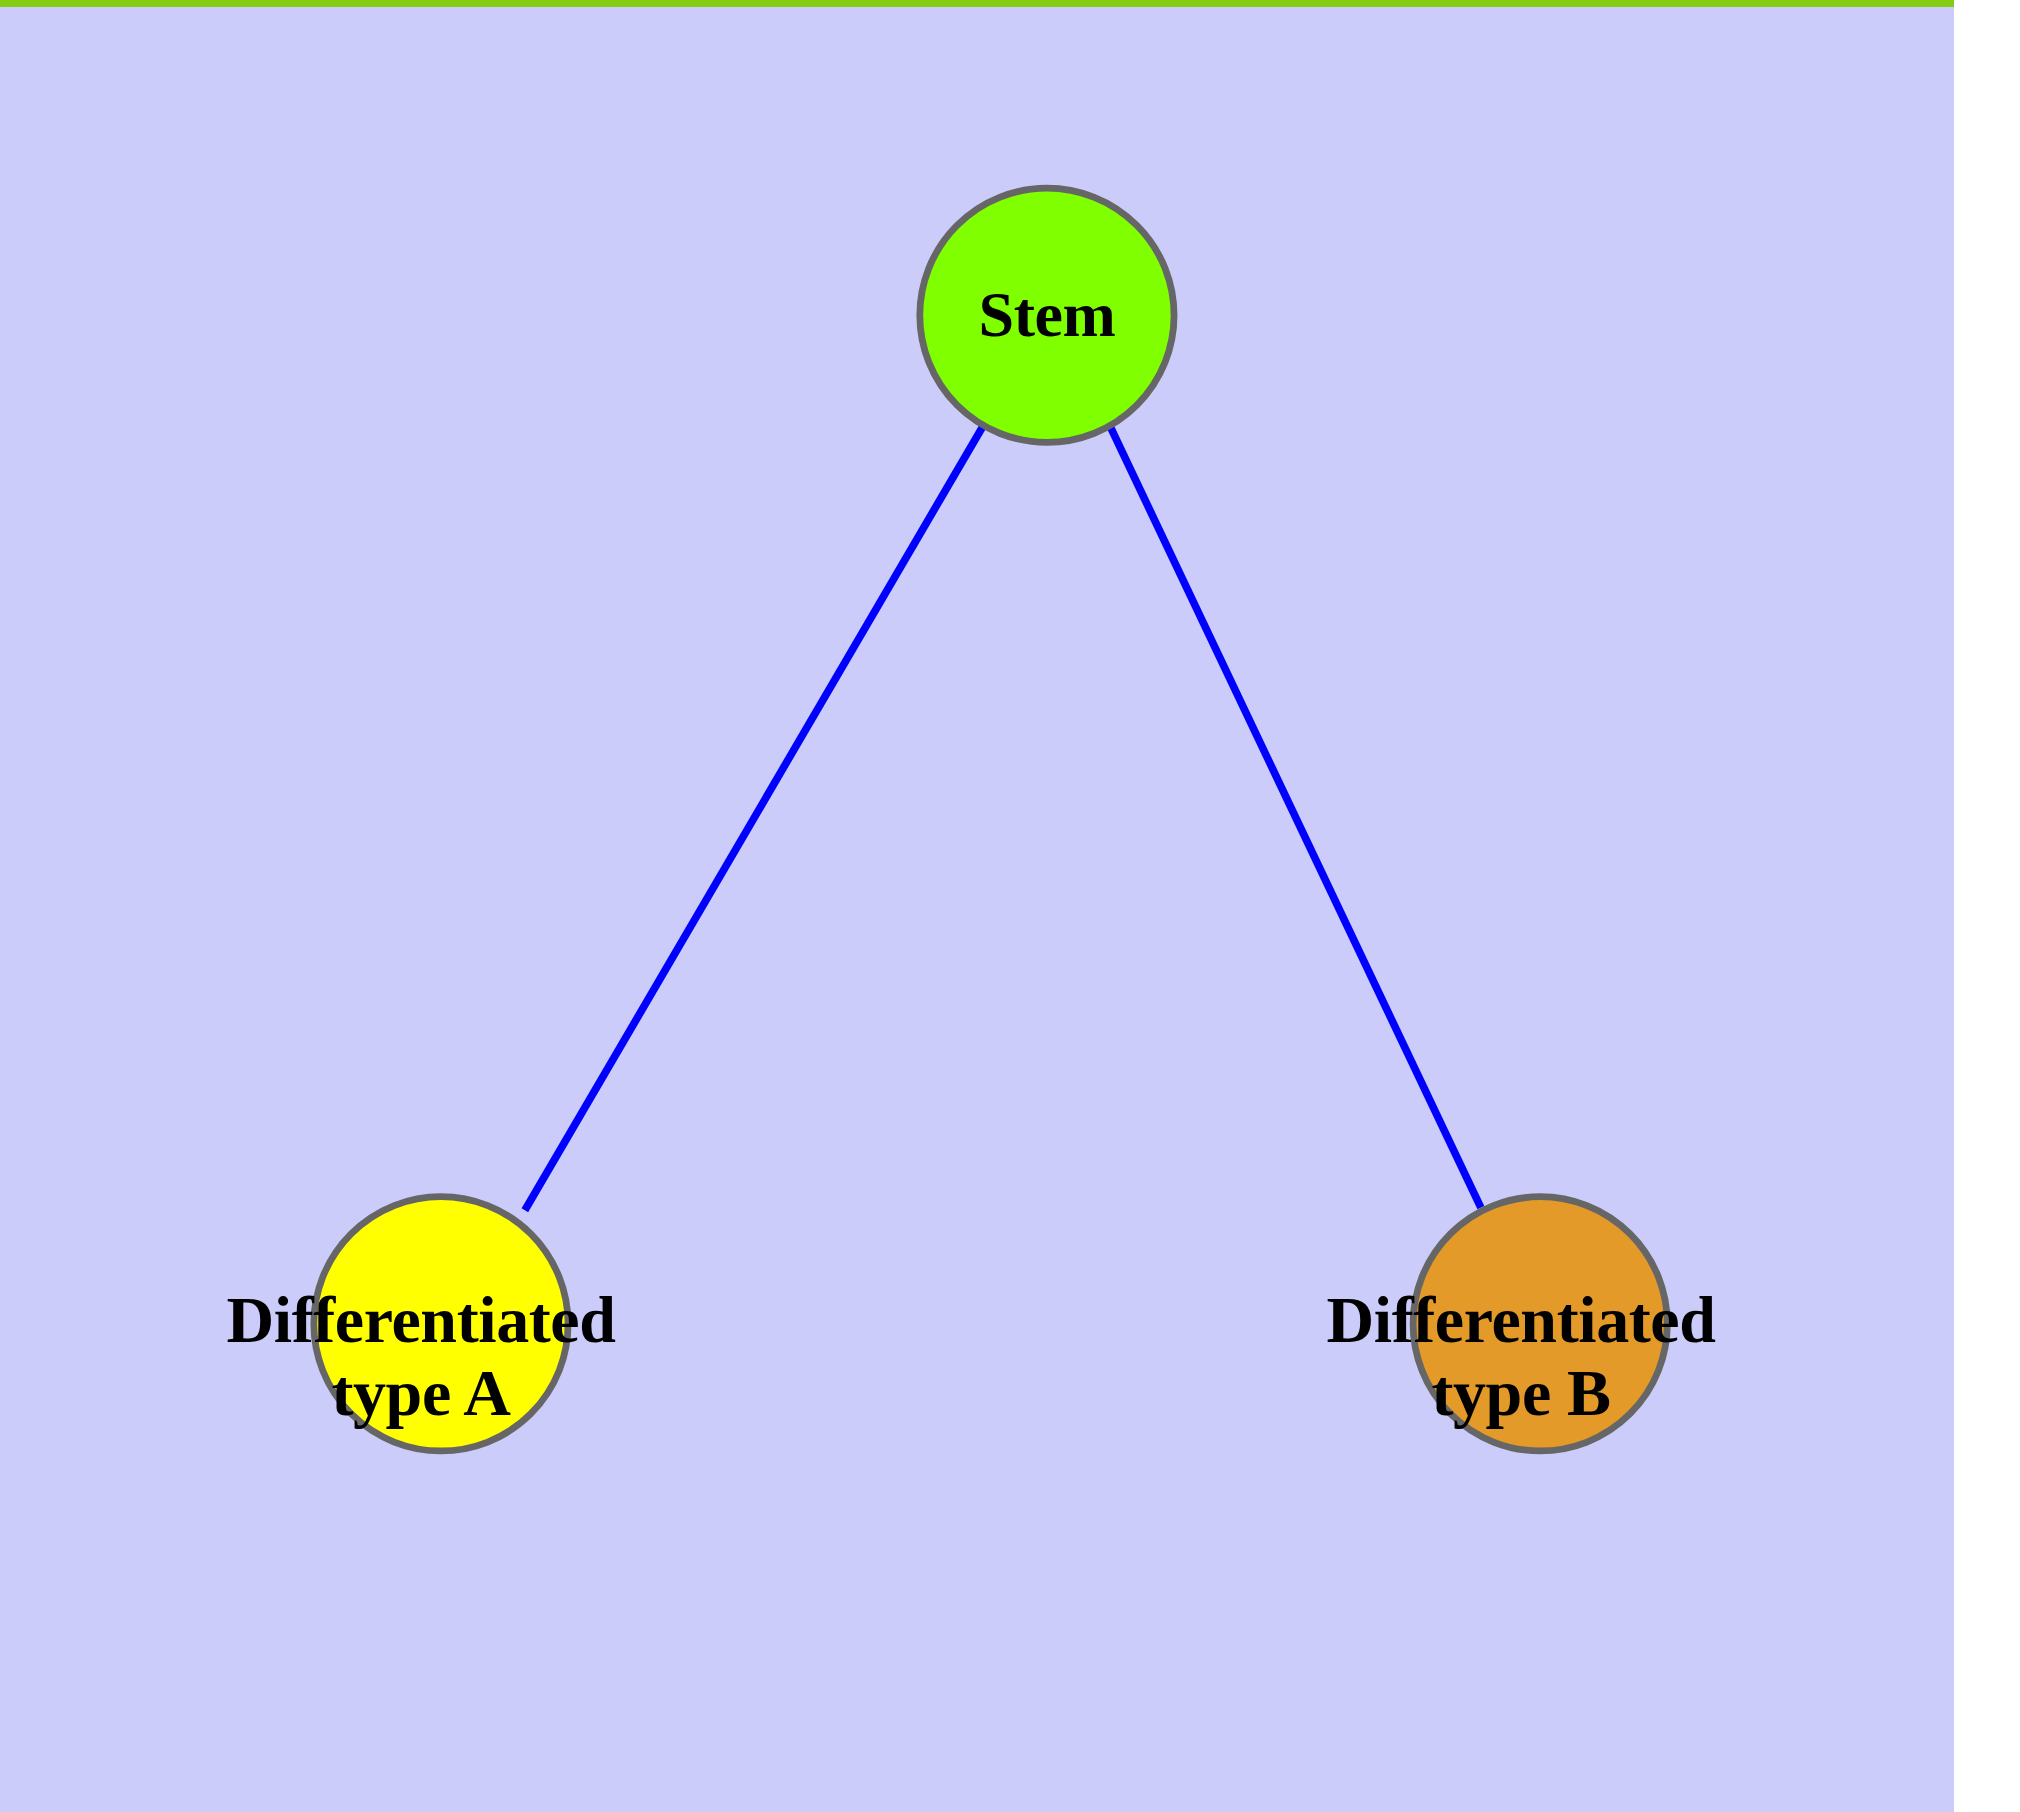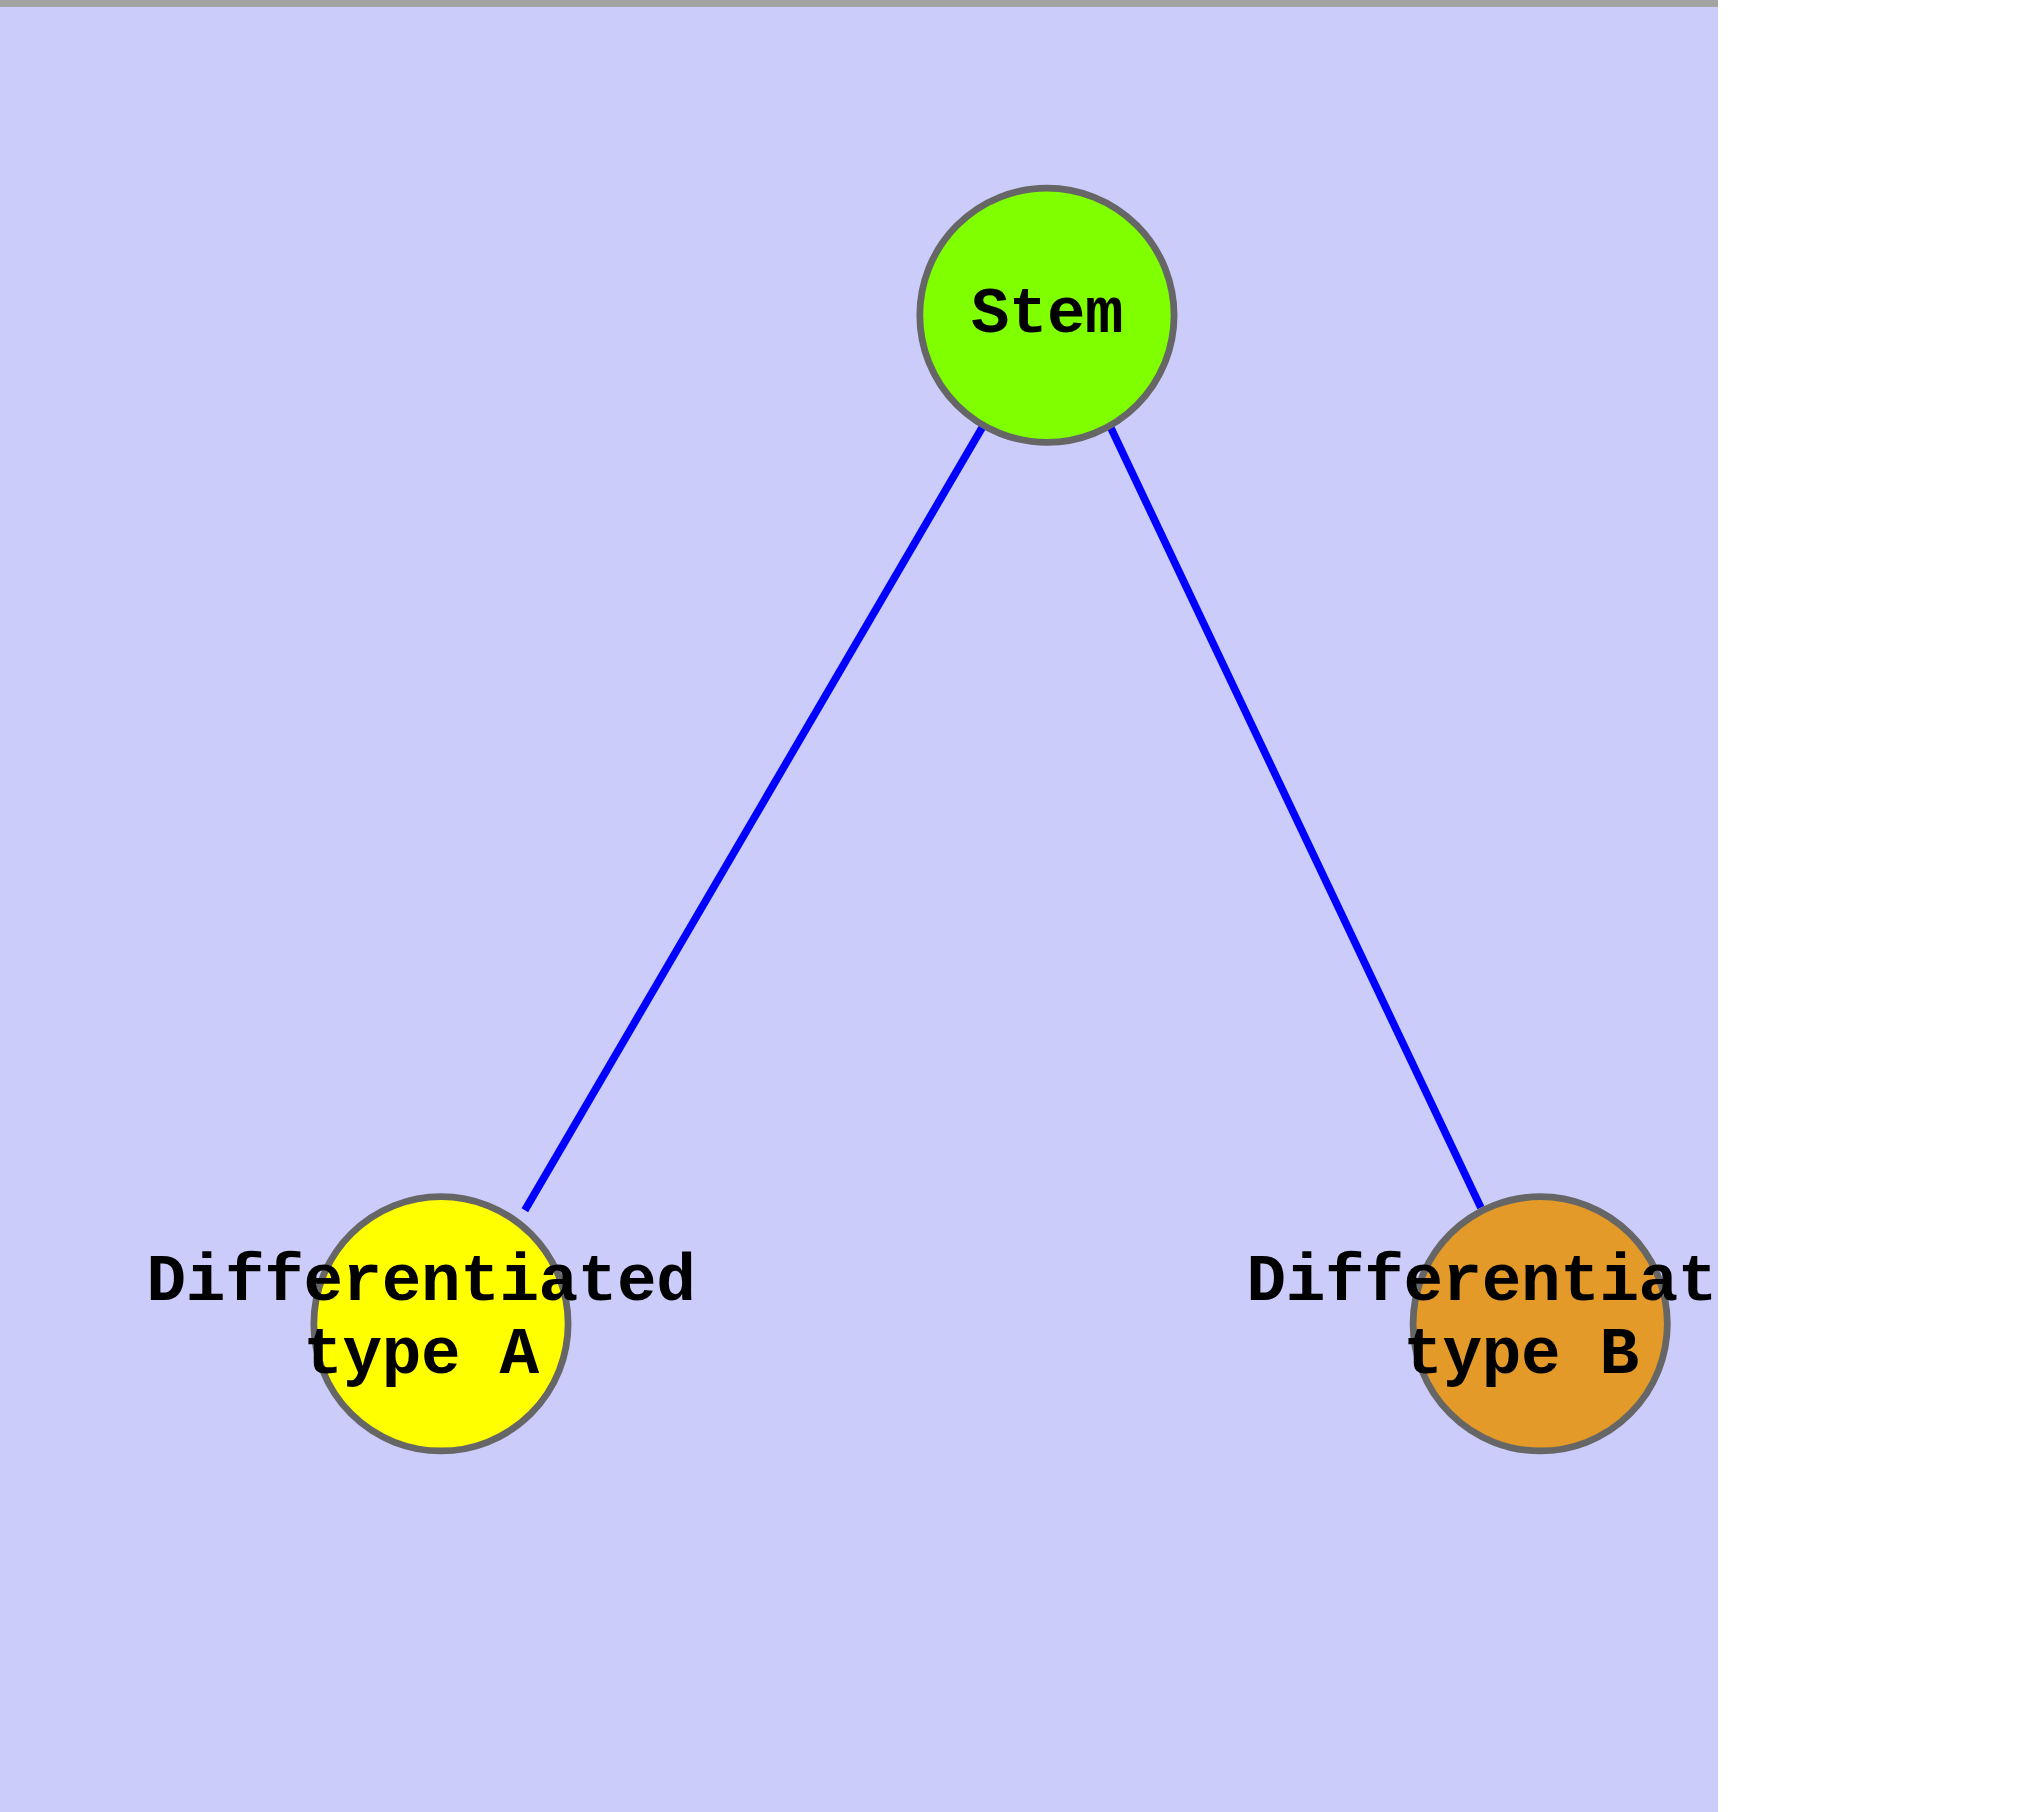--- a/index.html
+++ b/index.html
@@ -3,25 +3,25 @@
 <meta charset="utf-8">
 <title>Cell differentiation graph</title>
 <style>
   html, body {
     margin: 0;
     padding: 0;
     background: #ffffff;
   }
   #canvas {
     position: relative;
-    width: 1718px;
+    width: 1954px;
     height: 1812px;
-    background: #a3a3a3;
+    background: #84cc16;
     overflow: hidden;
-    font-family: Liberation Mono, monospace;
+    font-family: Liberation Serif, serif;
   }
   #plot-bg {
     position: absolute;
     left: 0;
     top: 6.8px;
     width: 2021px;
     height: 1805px;
     background: #ccccfa;
   }
   #graph-svg {
@@ -40,20 +40,21 @@
     white-space: pre-line;
     letter-spacing: -0.4px;
     pointer-events: none;
     transform: translate(-50%, -50%);
   }
   .node-label.root {
     font-size: 64px;
   }
   .node-label.leaf {
     font-size: 66px;
+    margin-top: 37px;
   }
 </style>
 </head>
 <body>
 
 <div id="canvas">
 
   <div id="plot-bg"></div>
 
   <svg id="graph-svg" viewBox="0 0 2384 2138">

